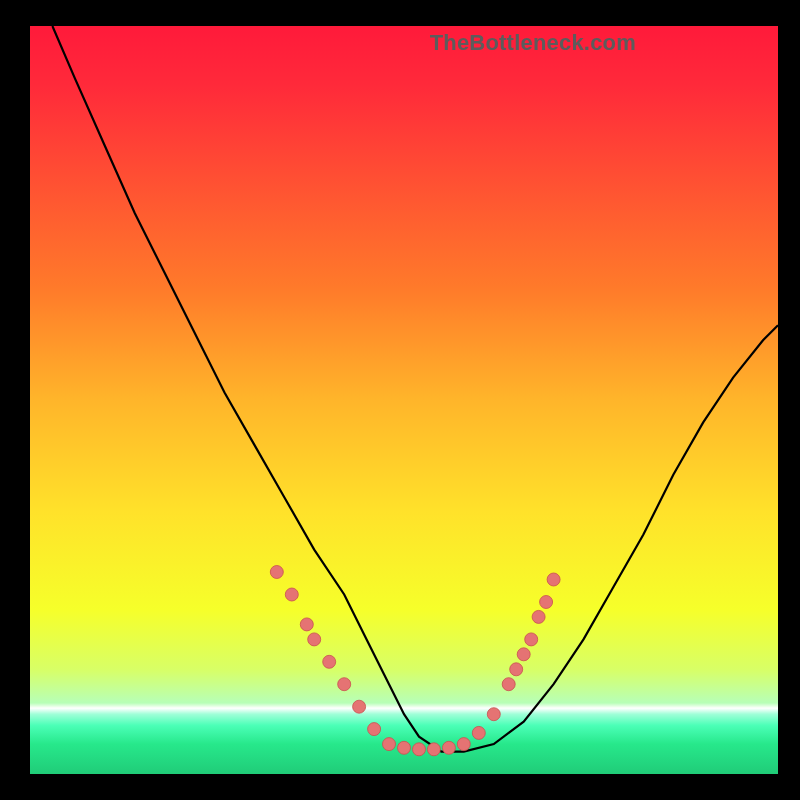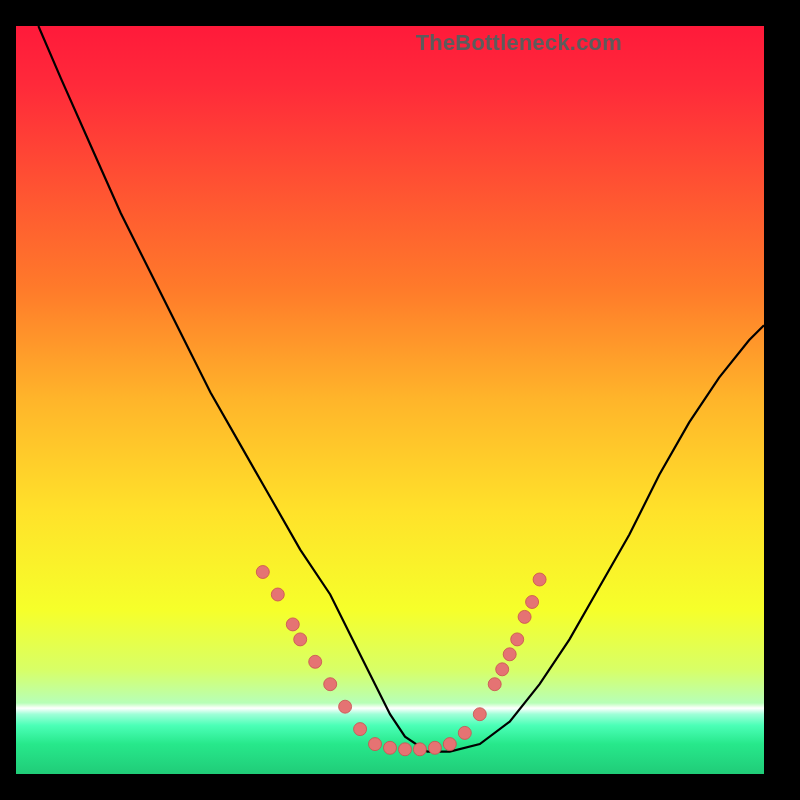--- a/index.html
+++ b/index.html
@@ -6,21 +6,21 @@
     margin: 0;
     padding: 0;
     width: 800px;
     height: 800px;
     background: #000;
     overflow: hidden;
     font-family: Arial, Helvetica, sans-serif;
   }
   .frame {
     position: absolute;
-    left: 16px;
+    left: 30px;
     top: 26px;
     width: 616px;
     height: 748px;
     background: #000;
   }
   .watermark {
     position: absolute;
     top: 4px;
     right: 10px;
     color: #5c5c5c;

